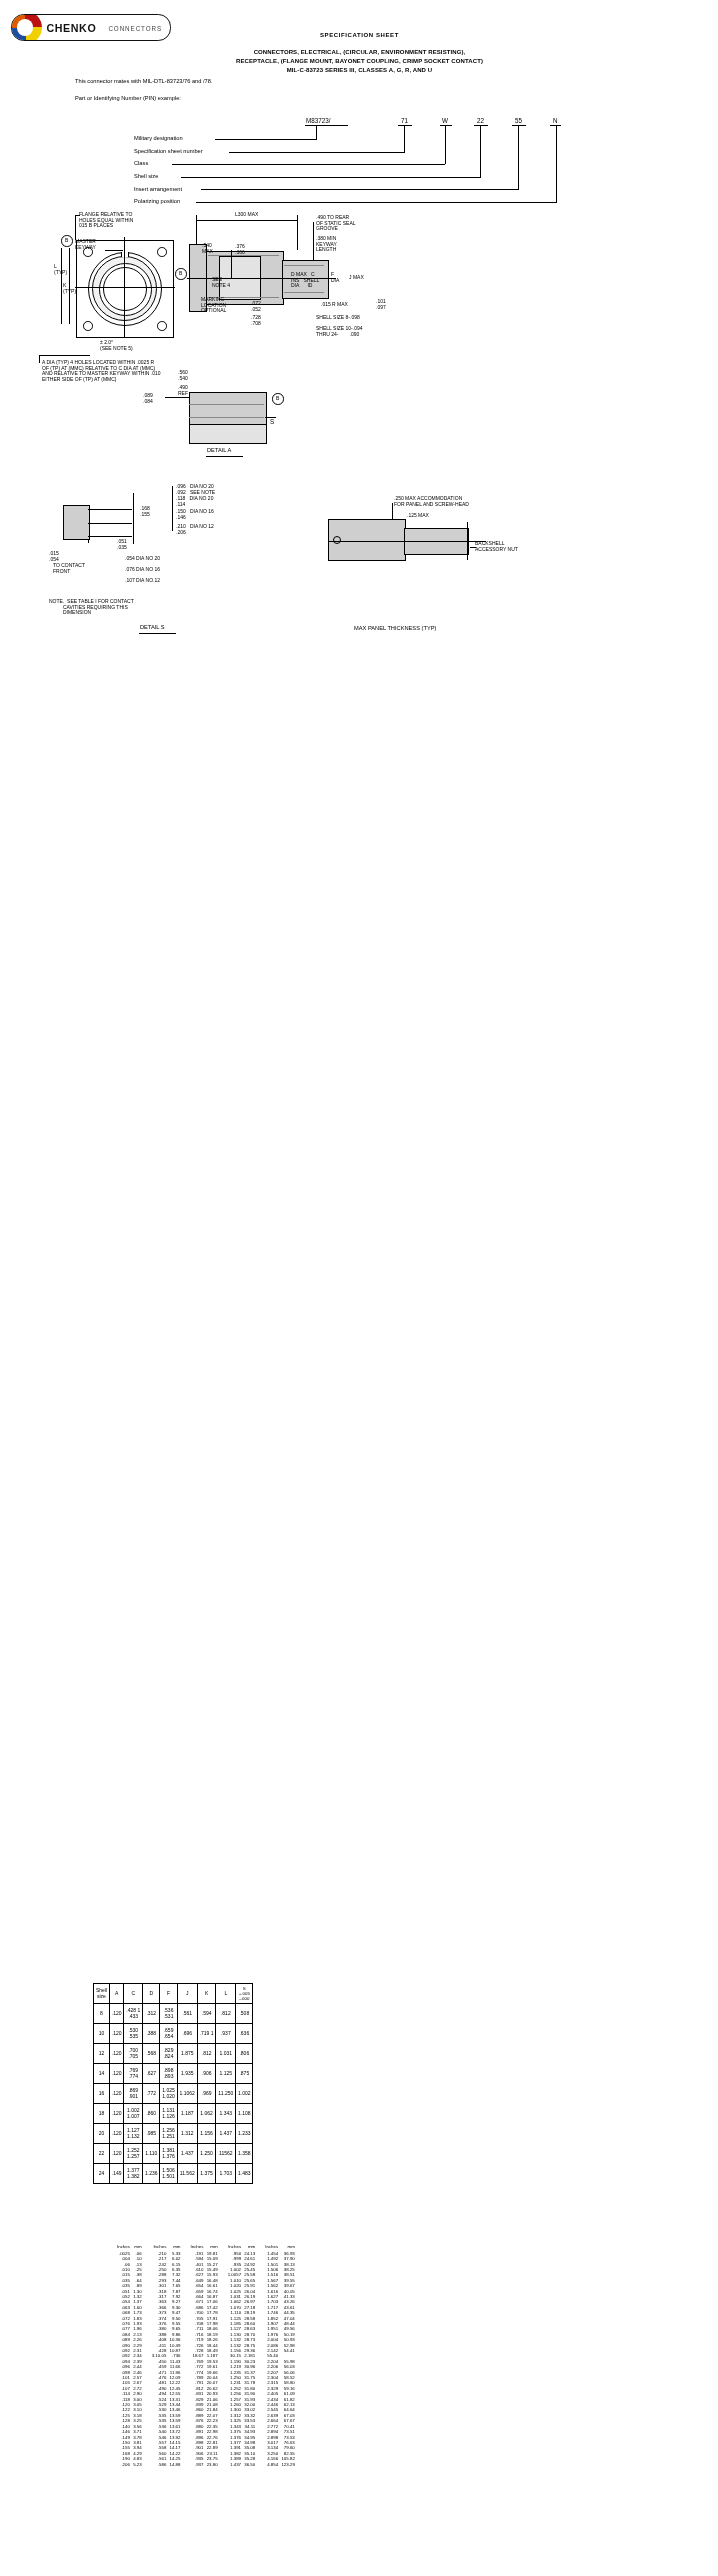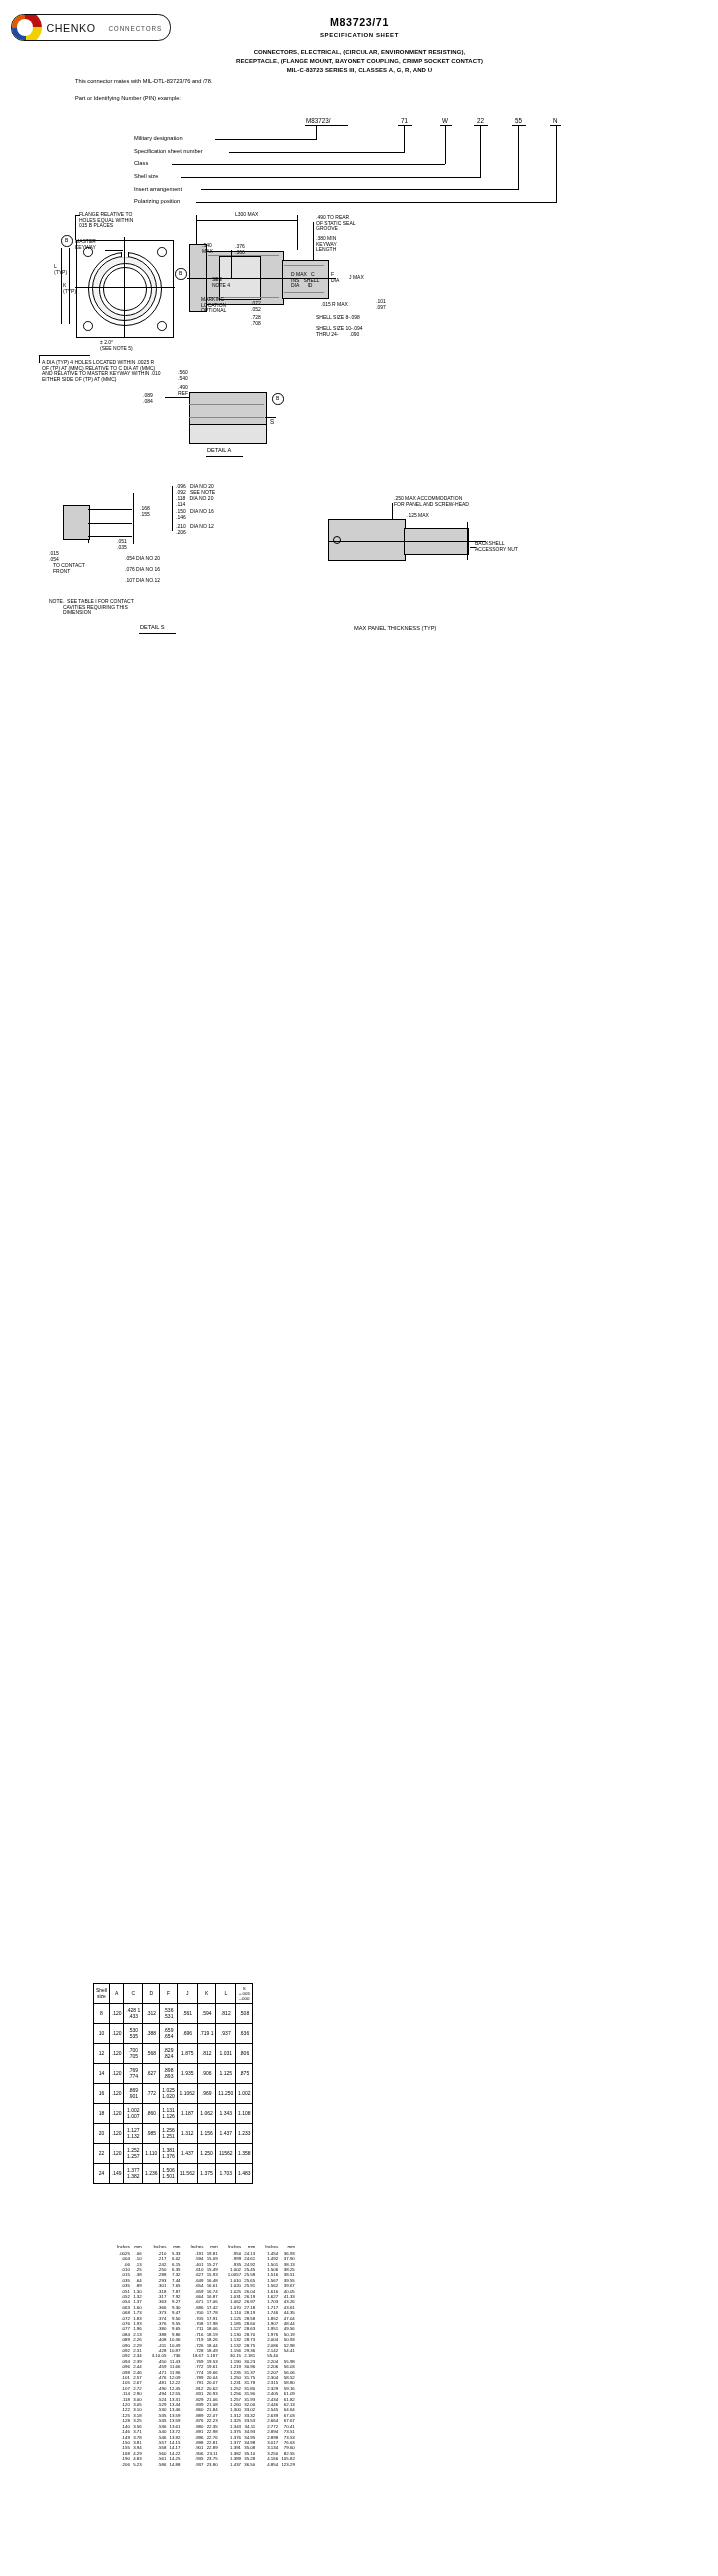--- a/index.html
+++ b/index.html
@@ -5,21 +5,21 @@
   html,body{margin:0;padding:0;background:#ffffff;}
   body{width:719px;font-family:"Liberation Sans",sans-serif;color:#000;}
   .page{position:relative;width:719px;height:2576px;overflow:hidden;}
 
   
   .logo-box{position:absolute;left:11.4px;top:14px;width:158px;height:25px;
     border:0.6px solid #111;border-radius:12.6px;background:#fff;overflow:hidden;}
   .logo-circle{position:absolute;left:-3.8px;top:-3.8px;width:33px;height:33px;border-radius:50%;
     background:conic-gradient(#b11 0deg 90deg,#f0d000 90deg 180deg,#1b4ea0 180deg 270deg,#e05a00 270deg 360deg);}
   .logo-circle:after{content:"";position:absolute;left:8.2px;top:8.2px;width:16.4px;height:16.4px;border-radius:50%;background:#fff;}
-  .logo-text{position:absolute;left:34px;top:7px;font-size:10.7px;font-weight:normal;letter-spacing:0.6px;color:#111;}
+  .logo-text{position:absolute;left:34px;top:7px;font-size:10.7px;font-weight:bold;letter-spacing:0.6px;color:#111;}
   .logo-sub{position:absolute;left:96px;top:9.5px;font-size:6.3px;letter-spacing:0.9px;color:#444;}
 
   .doc-title{position:absolute;left:0;top:16.4px;width:719px;text-align:center;font-size:10.7px;font-weight:bold;letter-spacing:0.6px;}
   .doc-sub{position:absolute;left:0;top:32px;width:719px;text-align:center;font-size:6px;font-weight:bold;letter-spacing:0.6px;}
 
   .cap{position:absolute;width:719px;text-align:center;font-size:6px;font-weight:bold;letter-spacing:0.1px;}
   .cap.l1{top:49px;}
   .cap.l2{top:58px;}
   .cap.l3{top:67px;}
 
@@ -57,21 +57,20 @@
 <body>
 
 <div class="page">
 
   <div class="logo-box">
     <div class="logo-circle"></div>
     <div class="logo-text">CHENKO</div>
     <div class="logo-sub">CONNECTORS</div>
   </div>
 
-  <div class="doc-title">M83723/71</div>
   <div class="doc-sub">SPECIFICATION SHEET</div>
 
   <div class="cap l1">CONNECTORS, ELECTRICAL, (CIRCULAR, ENVIRONMENT RESISTING),</div>
   <div class="cap l2">RECEPTACLE, (FLANGE MOUNT, BAYONET COUPLING, CRIMP SOCKET CONTACT)</div>
   <div class="cap l3">MIL-C-83723 SERIES III, CLASSES A, G, R, AND U</div>
 
   <div class="note1">This connector mates with MIL-DTL-83723/76 and /78.</div>
   <div class="note2">Part or Identifying Number (PIN) example:</div>
 
   <div class="pin" style="left:306px;top:117px;">M83723/</div>

